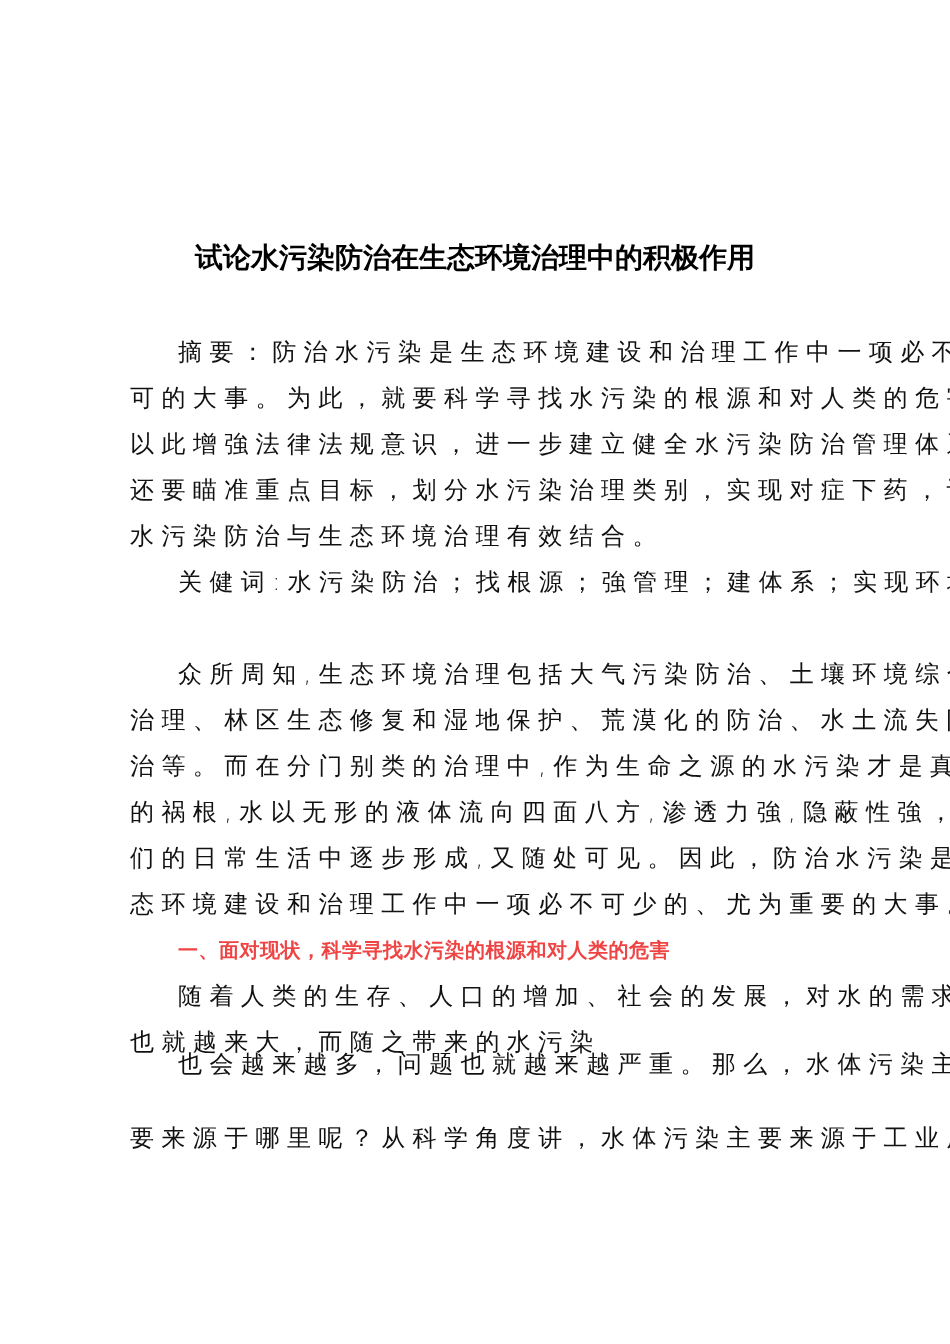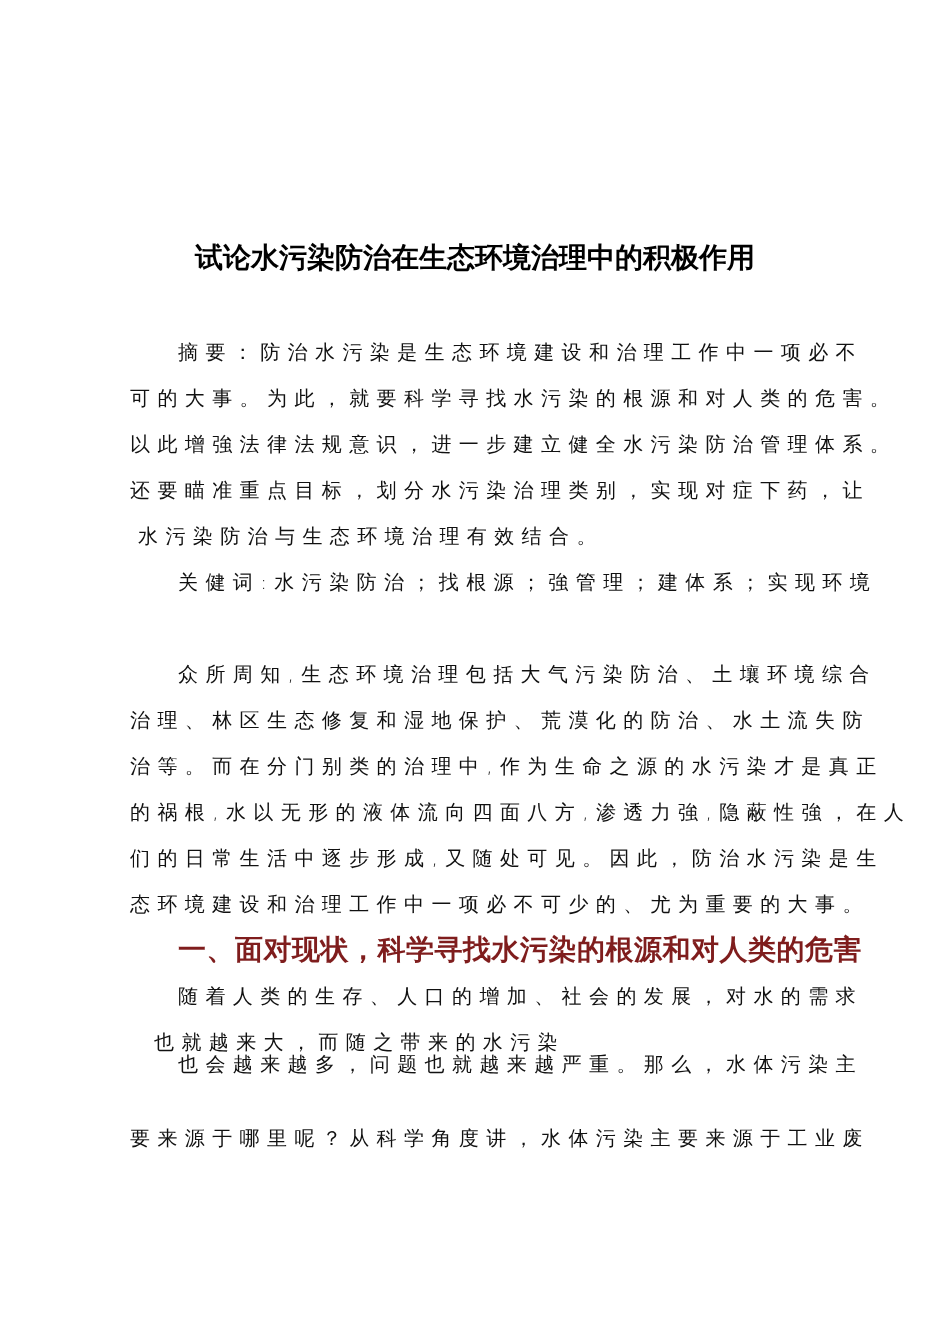--- a/index.html
+++ b/index.html
@@ -31,63 +31,63 @@
       font-weight: bold;
       letter-spacing: 0px;
       line-height: 36px;
       color: #000;
       font-family: "DejaVu Serif", "Liberation Serif", serif;
     }
     .line {
       position: absolute;
       left: 130px;
       width: 710px;
-      font-size: 20px;
+      font-size: 24px;
       line-height: 32px;
       white-space: nowrap;
       color: #111;
       letter-spacing: 7.4px;
       font-family: "DejaVu Sans", "Liberation Sans", sans-serif;
       font-weight: 300;
     }
     .indent { left: 178px; }
     .heading {
       position: absolute;
       left: 178px;
-      font-size: 28px;
+      font-size: 20px;
       line-height: 32px;
       font-weight: bold;
       white-space: nowrap;
-      color: #7f1d1d;
+      color: #ef4444;
       letter-spacing: 0.5px;
       font-family: Liberation Serif, serif;
     }
   </style>
 </head>
 <body>
 
 <div class="page">
 
   <div class="title">试论水污染防治在生态环境治理中的积极作用</div>
 
   <div class="line indent" style="top:336px;">摘要：防治水污染是生态环境建设和治理工作中一项必不</div>
   <div class="line" style="top:382px;">可的大事。为此，就要科学寻找水污染的根源和对人类的危害。</div>
   <div class="line" style="top:428px;">以此增強法律法规意识，进一步建立健全水污染防治管理体系。</div>
   <div class="line" style="top:474px;">还要瞄准重点目标，划分水污染治理类别，实现对症下药，让</div>
-  <div class="line" style="top:520px;margin-left:8px;">水污染防治与生态环境治理有效结合。</div>
+  <div class="line" style="top:520px;">水污染防治与生态环境治理有效结合。</div>
 
   <div class="line indent" style="top:566px;">关健词:水污染防治；找根源；強管理；建体系；实现环境</div>
 
   <div class="line indent" style="top:658px;">众所周知,生态环境治理包括大气污染防治、土壤环境综合</div>
   <div class="line" style="top:704px;">治理、林区生态修复和湿地保护、荒漠化的防治、水土流失防</div>
   <div class="line" style="top:750px;">治等。而在分门别类的治理中,作为生命之源的水污染才是真正</div>
   <div class="line" style="top:796px;">的祸根,水以无形的液体流向四面八方,渗透力強,隐蔽性強，在人</div>
   <div class="line" style="top:842px;">们的日常生活中逐步形成,又随处可见。因此，防治水污染是生</div>
   <div class="line" style="top:888px;">态环境建设和治理工作中一项必不可少的、尤为重要的大事。</div>
 
   <div class="heading" style="top:934px;">一、面对现状，科学寻找水污染的根源和对人类的危害</div>
 
   <div class="line indent" style="top:980px;">随着人类的生存、人口的增加、社会的发展，对水的需求</div>
-  <div class="line" style="top:1026px;margin-left:24px;">也就越来大，而随之带来的水污染</div>
+  <div class="line" style="top:1026px;">也就越来大，而随之带来的水污染</div>
   <div class="line indent" style="top:1048px;">也会越来越多，问题也就越来越严重。那么，水体污染主</div>
   <div class="line" style="top:1122px;">要来源于哪里呢？从科学角度讲，水体污染主要来源于工业废</div>
 
 </div>
 
 </body></html>

